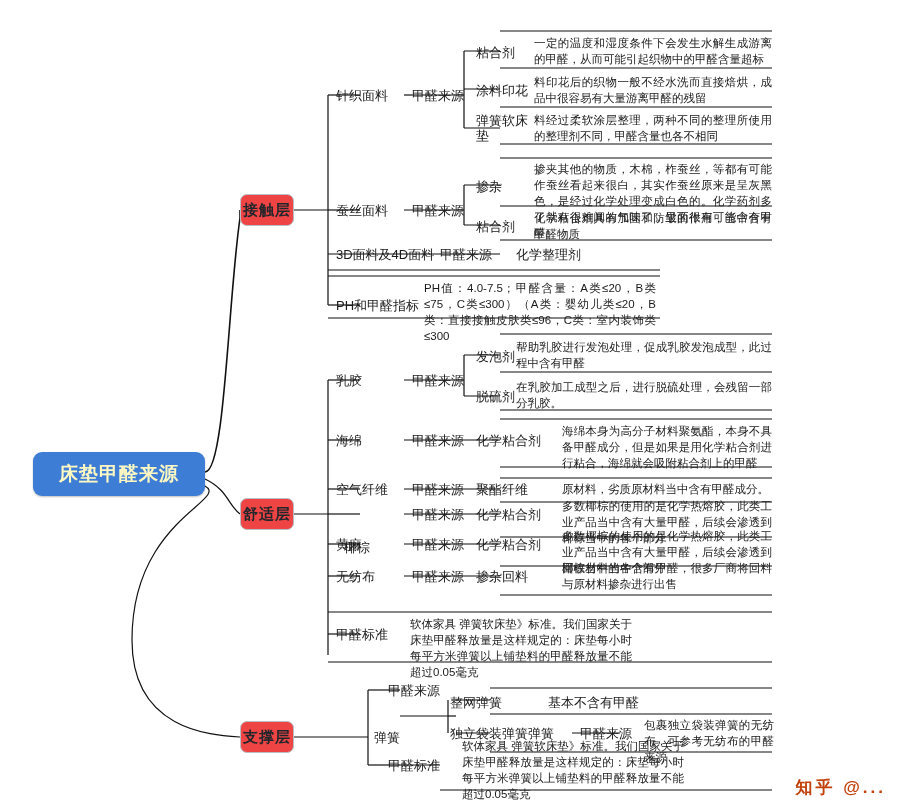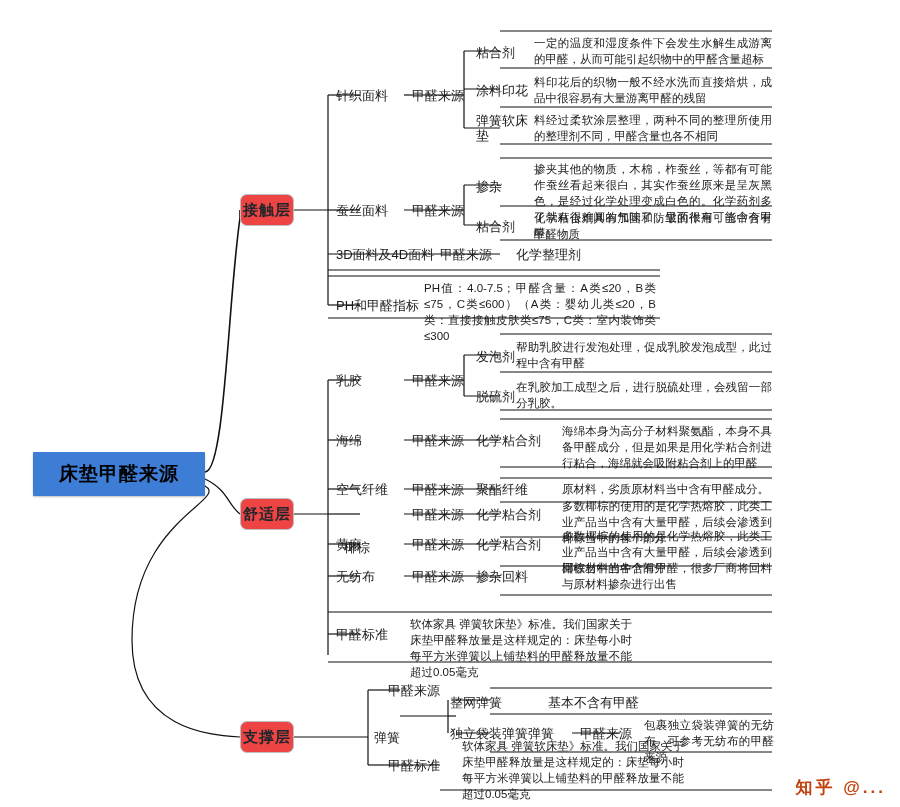--- a/index.html
+++ b/index.html
@@ -27,22 +27,22 @@
     height: 807px;
     pointer-events: none;
   }
   .node {
     position: absolute;
     box-sizing: border-box;
   }
   
   .root {
     background: #3d7dd6;
-    color: #000000;
-    border-radius: 1px;
+    color: #fef9c3;
+    border-radius: 9px;
     font-size: 19px;
     font-weight: bold;
     display: flex;
     align-items: center;
     justify-content: center;
     letter-spacing: 1px;
     box-shadow: 0 1px 2px rgba(0,0,0,0.25);
   }
   
   .branch {
@@ -273,21 +273,21 @@
     <span>甲醛来源</span>
   </div>
   <div class="node lbl" style="left:516px; top:246px; width:110px; height:16px;">
     <span>化学整理剂</span>
   </div>
 
   <div class="node lbl" style="left:336px; top:297px; width:90px; height:16px;">
     <span>PH和甲醛指标</span>
   </div>
   <div class="node para" style="left:424px; top:280px; width:232px;">
-    <span>PH值：4.0-7.5；甲醛含量：A类≤20，B类≤75，C类≤600）（A类：婴幼儿类≤20，B类：直接接触皮肤类≤75，C类：室内装饰类≤300</span>
+    <span>PH值：4.0-7.5；甲醛含量：A类≤20，B类≤75，C类≤300）（A类：婴幼儿类≤20，B类：直接接触皮肤类≤96，C类：室内装饰类≤300</span>
   </div>
 
   <div class="node lbl" style="left:336px; top:372px; width:60px; height:16px;">
     <span>乳胶</span>
   </div>
   <div class="node lbl" style="left:412px; top:372px; width:60px; height:16px;">
     <span>甲醛来源</span>
   </div>
   <div class="node lbl" style="left:476px; top:348px; width:60px; height:16px;">
     <span>发泡剂</span>

